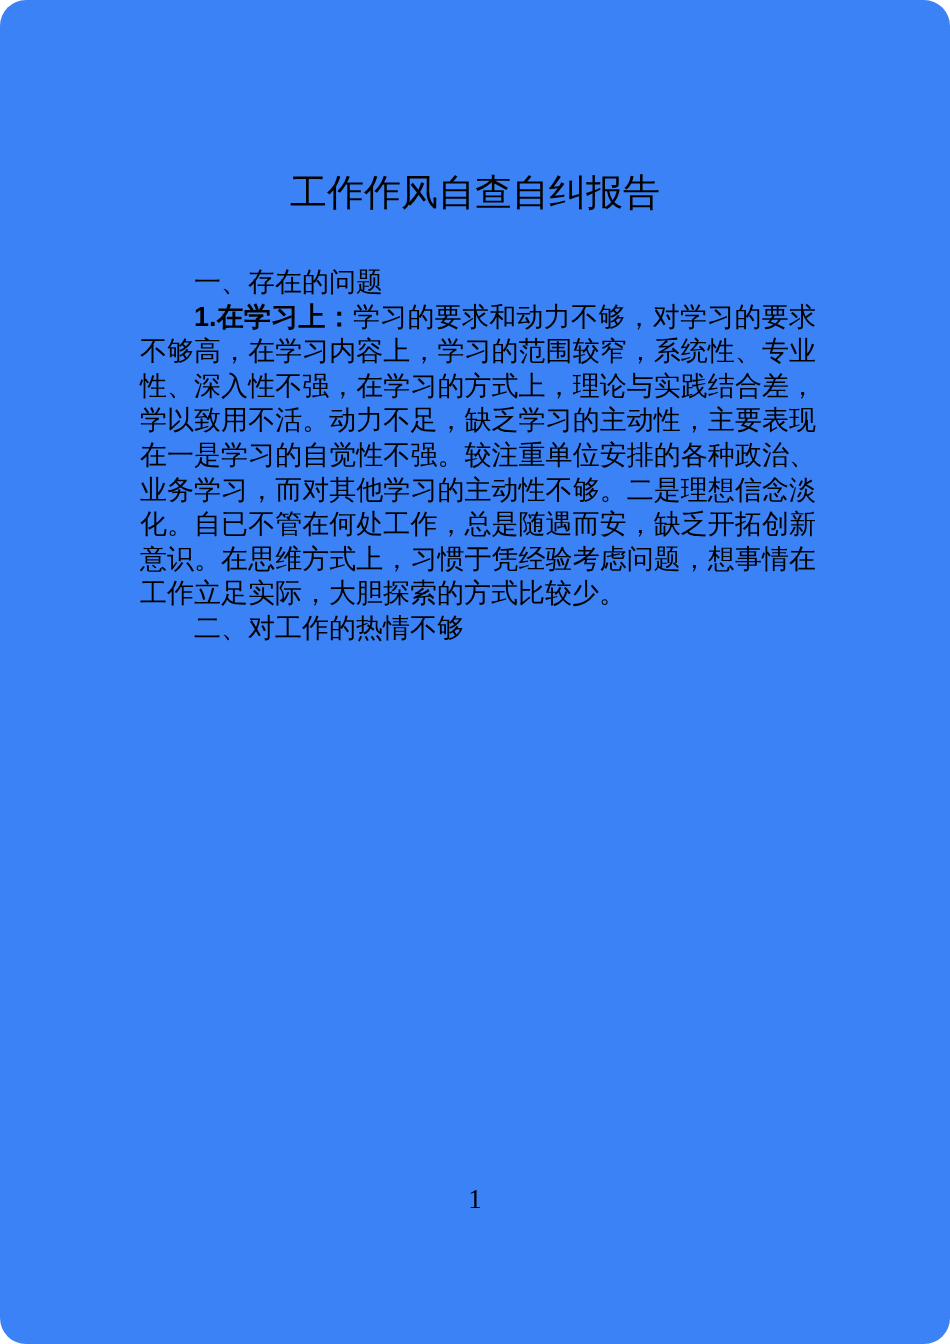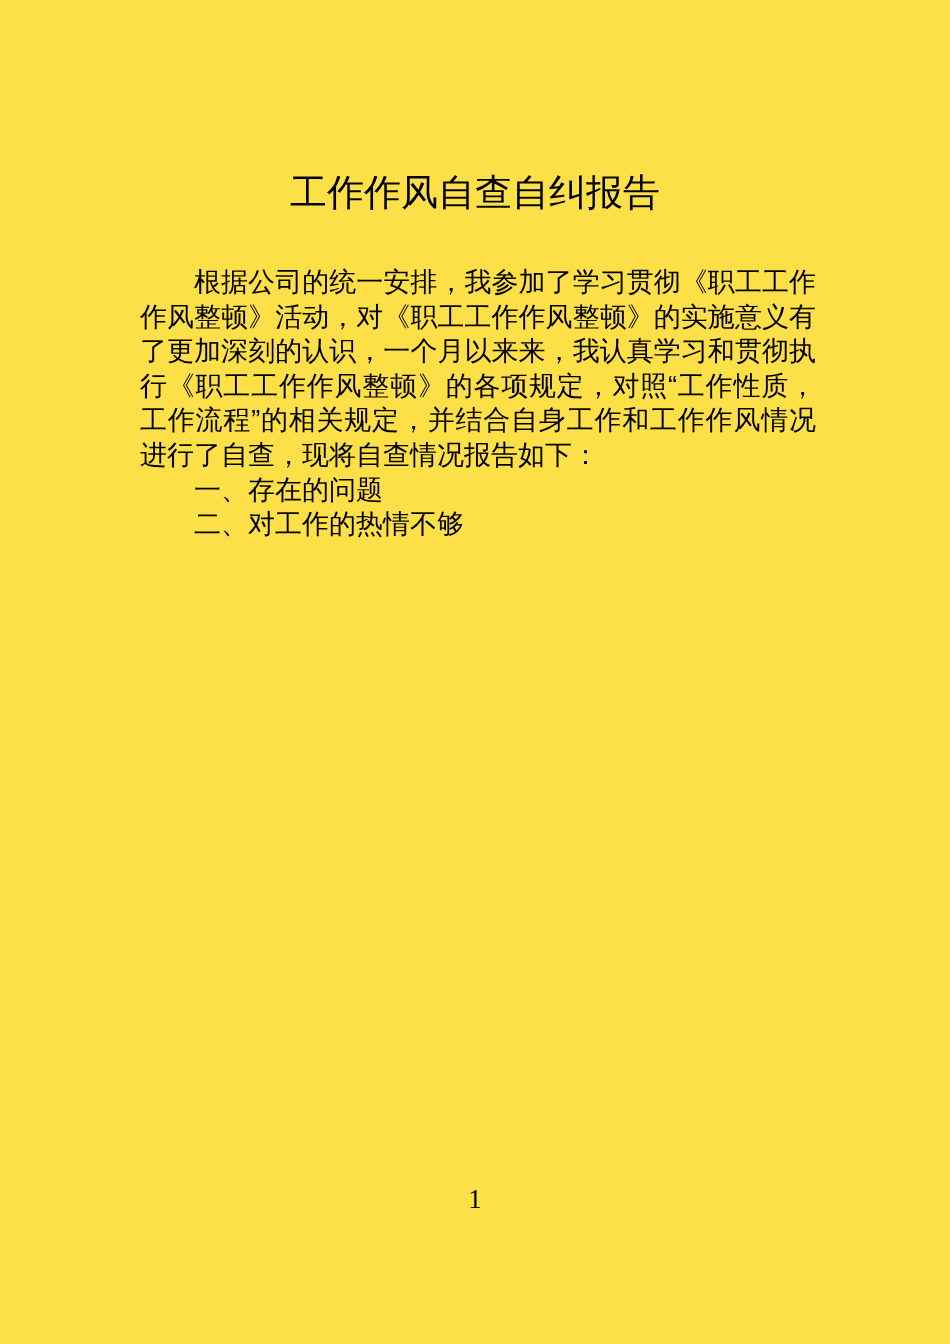--- a/index.html
+++ b/index.html
@@ -4,24 +4,25 @@
 <style>
   html, body {
     margin: 0;
     padding: 0;
     background: #ffffff;
   }
   .page {
     position: relative;
     width: 950px;
     height: 1344px;
-    background: #fde047;
+    background: #3b82f6;
     color: #000000;
     font-family: "Liberation Sans", sans-serif;
     overflow: hidden;
+    border-radius: 26px;
   }
   .doc-title {
     position: absolute;
     top: 168px;
     left: 0;
     width: 100%;
     margin: 0;
     text-align: center;
     font-size: 37px;
     font-weight: normal;
@@ -57,19 +58,19 @@
     color: #000000;
   }
 </style>
 </head>
 <body>
 
 <div class="page">
   <h1 class="doc-title">工作作风自查自纠报告</h1>
 
   <div class="doc-body">
-      <p><span>根据公司的统一安排，我参加了学习贯彻《职工工作作风整顿》活动，对《职工工作作风整顿》的实施意义有了更加深刻的认识，一个月以来来，我认真学习和贯彻执行《职工工作作风整顿》的各项规定，对照“工作性质，工作流程”的相关规定，并结合自身工作和工作作风情况进行了自查，现将自查情况报告如下：</span></p>
       <p><span>一、存在的问题</span></p>
+      <p><span class="lead">1.在学习上：</span><span>学习的要求和动力不够，对学习的要求不够高，在学习内容上，学习的范围较窄，系统性、专业性、深入性不强，在学习的方式上，理论与实践结合差，学以致用不活。动力不足，缺乏学习的主动性，主要表现在一是学习的自觉性不强。较注重单位安排的各种政治、业务学习，而对其他学习的主动性不够。二是理想信念淡化。自已不管在何处工作，总是随遇而安，缺乏开拓创新意识。在思维方式上，习惯于凭经验考虑问题，想事情在工作立足实际，大胆探索的方式比较少。</span></p>
       <p><span>二、对工作的热情不够</span></p>
     </div>
 
   <div class="page-number">1</div>
 </div>
 
 </body></html>

